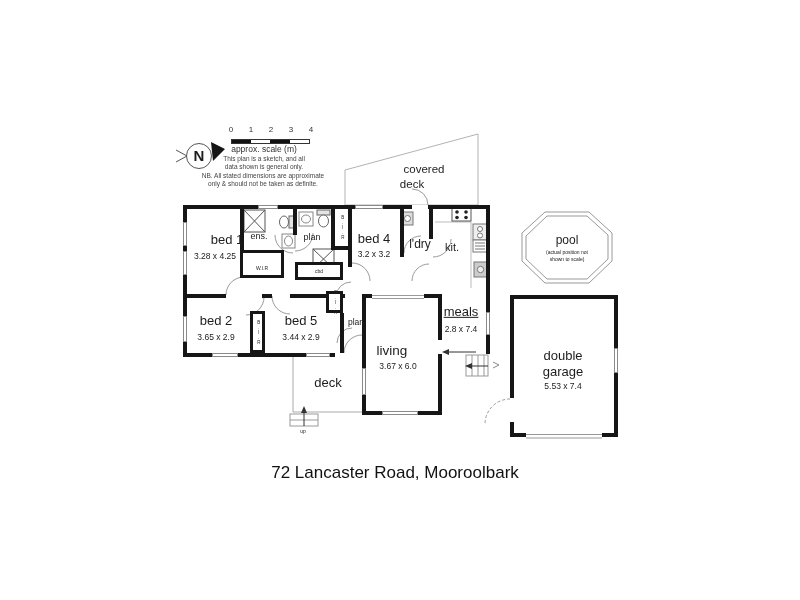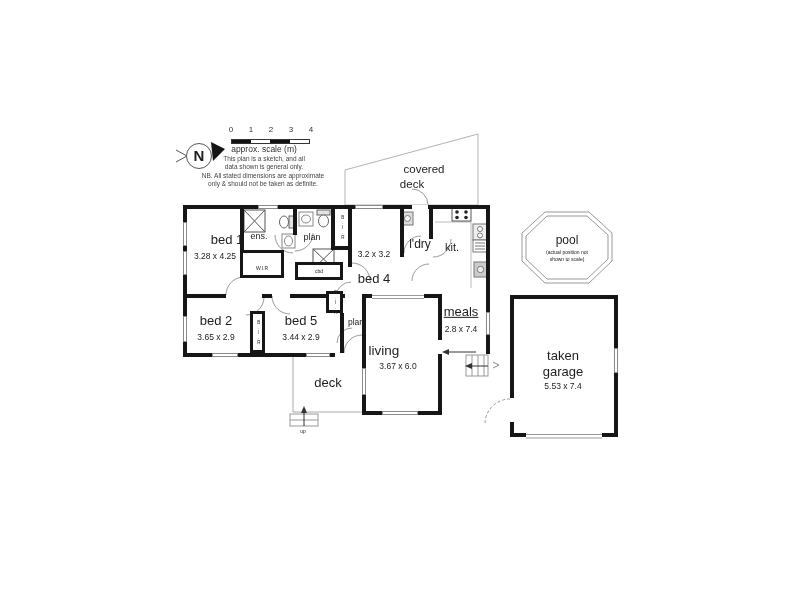--- a/index.html
+++ b/index.html
@@ -209,45 +209,46 @@
   <div class="lbl note" style="left:263px;top:176px;">NB. All stated dimensions are approximate</div>
   <div class="lbl note" style="left:263px;top:184px;">only &amp; should not be taken as definite.</div>
 
   <div class="lbl" style="left:424px;top:169px;font-size:11.5px;text-align:center;">covered</div>
   <div class="lbl" style="left:412px;top:184px;font-size:11.5px;">deck</div>
 
   <div class="lbl room" style="left:215px;top:240px;margin-left:12px;">bed 1</div>
   <div class="lbl dim" style="left:215px;top:257px;text-align:right;">3.28 x 4.25</div>
   <div class="lbl small" style="left:259px;top:237px;">ens.</div>
   <div class="lbl small" style="left:312px;top:238px;">plan</div>
-  <div class="lbl room" style="left:374px;top:239px;margin-top:40px;">bed 4</div>
+  <div class="lbl room" style="left:374px;top:239px;">bed 4</div>
   <div class="lbl dim" style="left:374px;top:255px;">3.2 x 3.2</div>
   <div class="lbl" style="left:420px;top:245px;font-size:12px;">l'dry</div>
   <div class="lbl" style="left:452px;top:247px;font-size:11px;">kit.</div>
   <div class="lbl room" style="left:461px;top:312px;text-decoration:underline;">meals</div>
   <div class="lbl dim" style="left:461px;top:330px;">2.8 x 7.4</div>
   <div class="lbl room" style="left:216px;top:321px;">bed 2</div>
   <div class="lbl dim" style="left:216px;top:338px;">3.65 x 2.9</div>
   <div class="lbl room" style="left:301px;top:321px;">bed 5</div>
   <div class="lbl dim" style="left:301px;top:338px;">3.44 x 2.9</div>
   <div class="lbl" style="left:356px;top:323px;font-size:8.5px;">plan</div>
-  <div class="lbl" style="left:384px;top:351px;font-size:13.5px;">living</div>
+  <div class="lbl" style="left:392px;top:351px;font-size:13.5px;">living</div>
   <div class="lbl dim" style="left:398px;top:367px;">3.67 x 6.0</div>
   <div class="lbl room" style="left:328px;top:383px;">deck</div>
 
   <div class="lbl" style="left:567px;top:241px;font-size:12px;">pool</div>
   <div class="lbl tiny" style="left:567px;top:253px;">(actual position not</div>
   <div class="lbl tiny" style="left:567px;top:260px;">shown to scale)</div>
 
-  <div class="lbl room" style="left:563px;top:356px;">taken</div>
+  <div class="lbl room" style="left:563px;top:356px;">double</div>
   <div class="lbl room" style="left:563px;top:372px;">garage</div>
   <div class="lbl dim" style="left:563px;top:387px;">5.53 x 7.4</div>
 
   <div class="lbl tiny" style="left:262px;top:269px;">W.I.R</div>
   <div class="lbl tiny" style="left:319px;top:272px;">cbd</div>
   <div class="vlbl" style="left:342px;top:227px;">B.I.R</div>
   <div class="vlbl" style="left:258px;top:332px;">B.I.R</div>
   <div class="vlbl" style="left:335px;top:302px;">B.I.R</div>
 
   <div class="lbl tiny" style="left:303px;top:432px;">up</div>
 
+  <div class="lbl title" style="left:395px;top:473px;">72 Lancaster Road, Mooroolbark</div>
 
 </div>
 
 </body></html>

